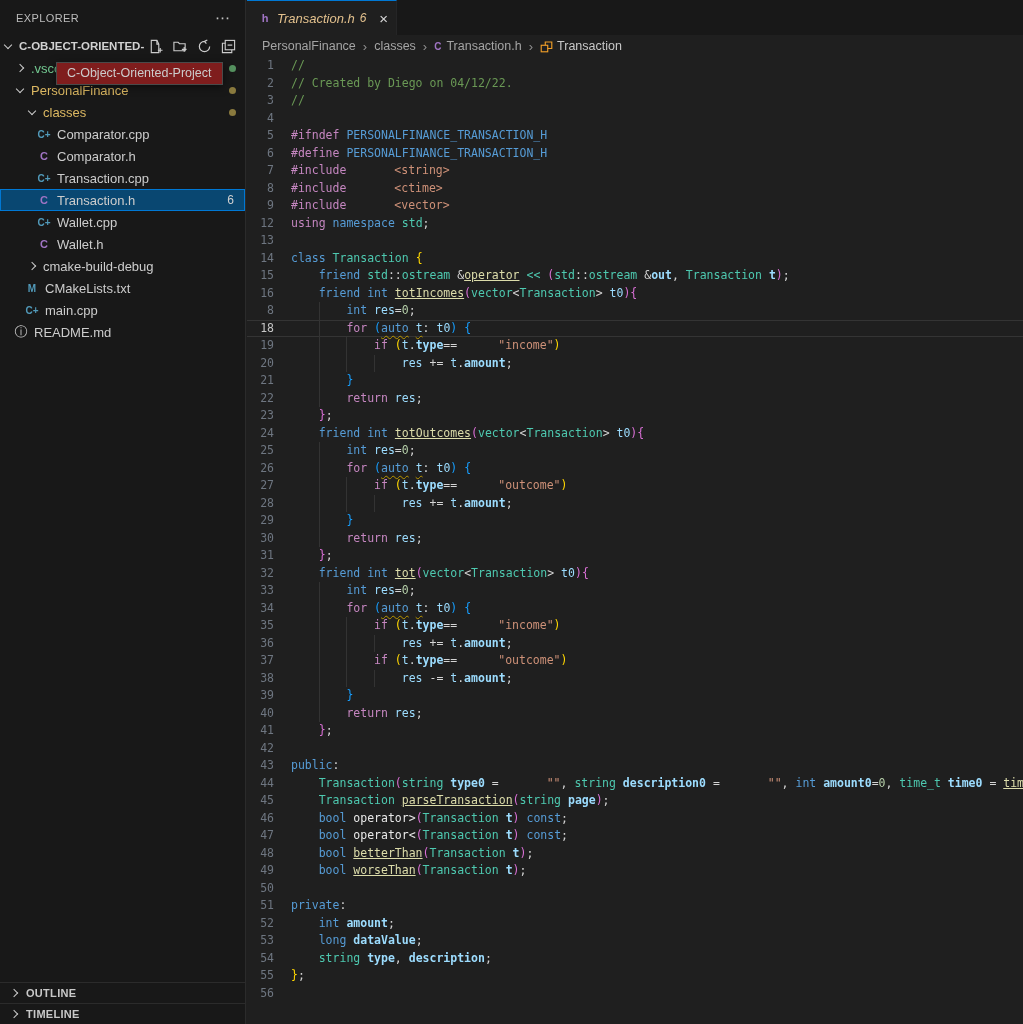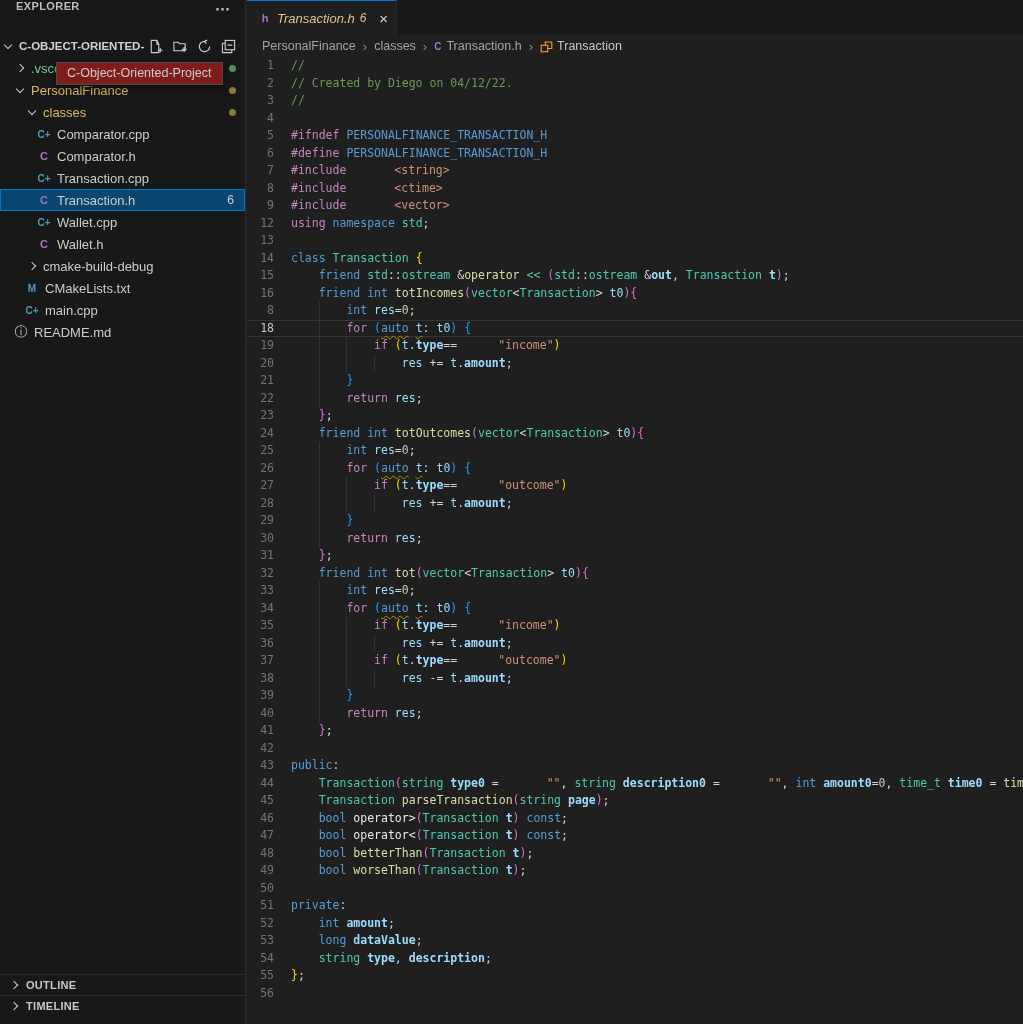--- a/index.html
+++ b/index.html
@@ -11,22 +11,22 @@
     position:relative;
     -webkit-font-smoothing:antialiased;
   }
 
   
   .sidebar {
     position:absolute; left:0; top:0; width:246px; height:100%;
     background:#181818; border-right:1px solid #2b2b2b; color:#cccccc;
     overflow:hidden;
   }
-  .sb-header { height:35px; display:flex; padding:0 14px 0 16px;
-    font-size:11px; font-weight:bold; letter-spacing:.4px; color:#bcbcbc;gap:46px; }
+  .sb-header { height:35px; display:flex; align-items:center; padding:0 14px 0 16px;
+    font-size:11px; font-weight:normal; letter-spacing:.4px; color:#bcbcbc;gap:46px; }
   .sb-header .sp { flex:1; }
   .sb-ellipsis { font-size:15px; color:#c5c5c5; letter-spacing:1px; cursor:pointer; }
 
   .root-row { height:22px; display:flex; align-items:center; padding:0 9px 0 5px;
     font-weight:bold; font-size:11.5px; color:#d2d2d2; }
   .root-label { white-space:nowrap; overflow:hidden; margin-right:4px; flex:1; }
   .root-actions { display:flex; align-items:center; gap:9px; }
   .root-actions svg { display:block; }
 
   .chev { width:6px; height:6px; border-right:1.4px solid #cccccc; border-bottom:1.4px solid #cccccc;
@@ -51,21 +51,21 @@
   .exp-label.green { color:#73C991; }
   .exp-badge { font-size:12px; color:#d0d0d0; margin-right:2px; }
   .exp-dot { width:7px; height:7px; border-radius:50%; flex:none; margin-left:6px; }
   .exp-dot.gold { background:#8a7a3e; }
   .exp-dot.green { background:#55915f; }
 
   .tooltip { position:absolute; left:56px; top:62px; z-index:20;
     background:#7f1d1d; border:1px solid #4a4a4a; padding:3px 10px 4px 10px;
     font-size:12.5px; color:#cccccc; box-shadow:0 2px 8px rgba(0,0,0,.55); white-space:nowrap; }
 
-  .sb-sections { position:absolute; bottom:8px; left:0; width:100%; }
+  .sb-sections { position:absolute; bottom:0; left:0; width:100%; }
   .sb-section { height:21px; border-top:1px solid #2b2b2b; display:flex; align-items:center;
     padding-left:11px; font-size:11px; font-weight:bold; color:#c8c8c8; letter-spacing:.3px; cursor:pointer; }
   .sb-section .chev { margin-right:9px; }
 
   
   .main { position:absolute; left:247px; top:0; right:0; bottom:0; background:#1f1f1f; }
   .tabbar { height:35px; background:#181818; display:flex; }
   .tab { width:150px; background:#1f1f1f; border-top:1.5px solid #0078d4; border-right:1px solid #252526;
     display:flex; align-items:center; padding:0 8px 0 10px; font-size:13px; cursor:pointer; }
   .tab .ficon { margin-right:4px; }
@@ -89,21 +89,21 @@
   .ln { width:44px; text-align:right; padding-right:17px; color:#6e7681; flex:none; cursor:pointer; }
   .cur .ln { color:#c6c6c6; }
   .lc { flex:1; color:#d4d4d4; }
   .ind { display:inline-block; width:4ch; height:17.5px; vertical-align:top; }
   .ind.g { box-shadow:inset 1px 0 0 #333333; }
 
   .tk.cm { color:#6A9955; }
   .tk.pp { color:#C586C0; }
   .tk.kw { color:#569CD6; }
   .tk.ty { color:#4EC9B0; }
-  .tk.fn { color:#DCDCAA; }
+  .tk.fn { color:#DCDCAA;text-decoration:underline; }
   .tk.vr { color:#9CDCFE; }
   .tk.mb { color:#9CDCFE; font-weight:600; }
   .tk.wb { color:#e8e8e8; font-weight:400; }
   .tk.nm { color:#B5CEA8; }
   .tk.st { color:#CE9178;margin-left:41px; }
   .tk.pl { color:#d4d4d4; }
   .tk.b1 { color:#FFD700; }
   .tk.b2 { color:#DA70D6; }
   .tk.b3 { color:#179FFF; }
   .tk.sq { text-decoration:underline; text-decoration-style:wavy; text-decoration-color:#b89500;

